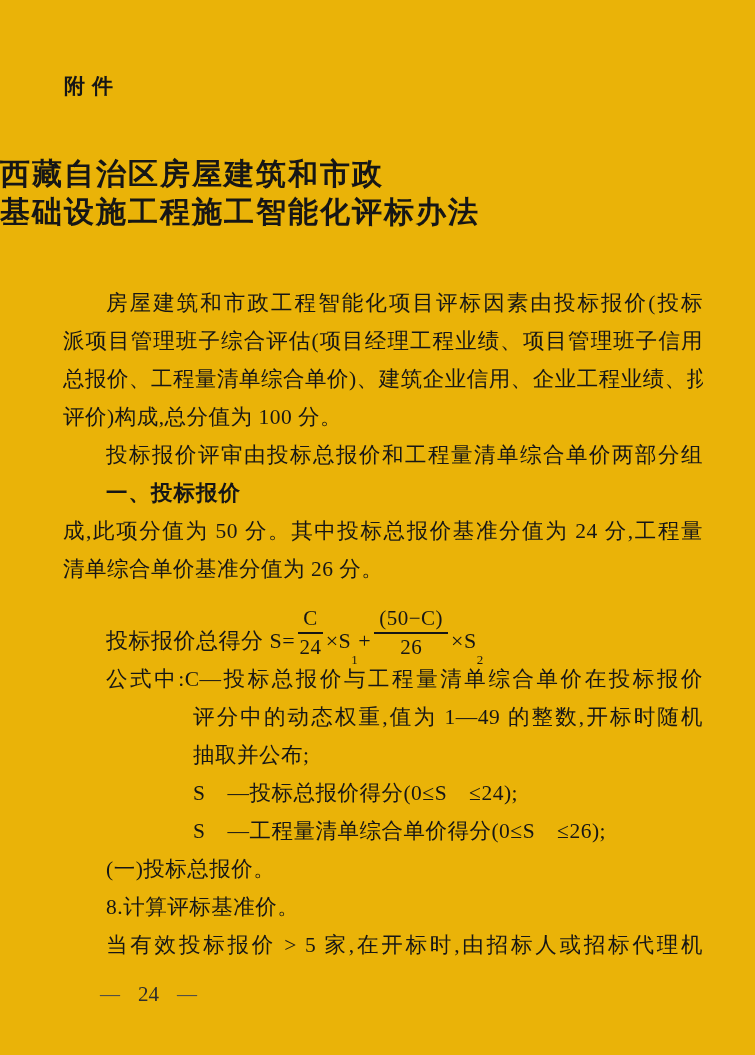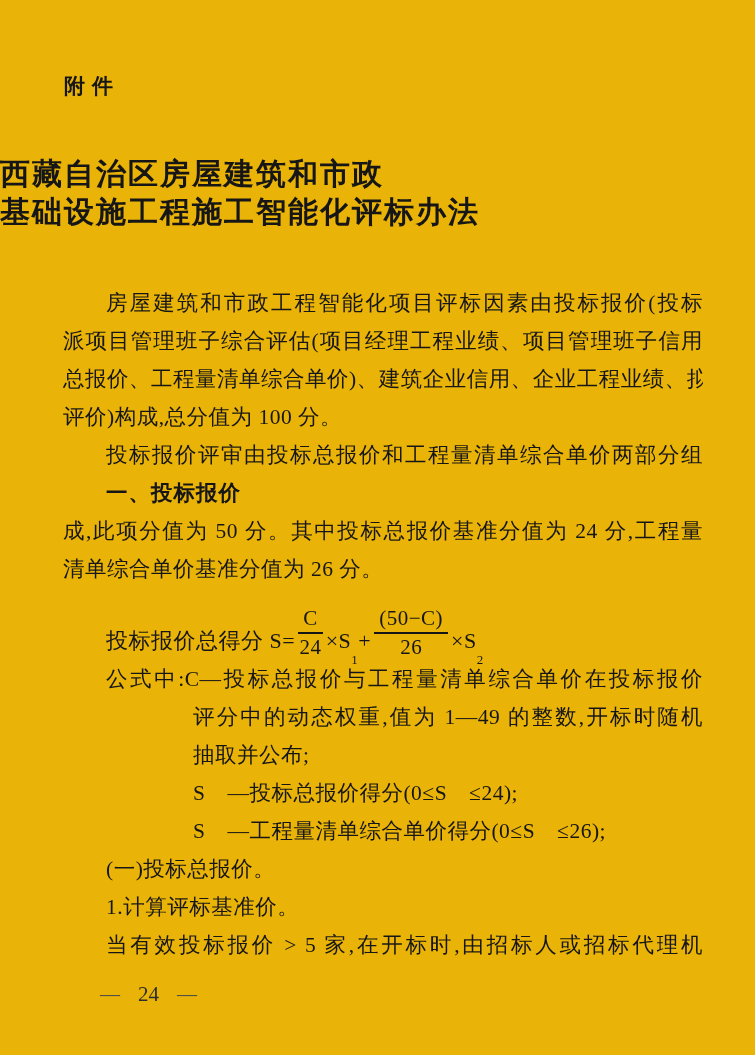--- a/index.html
+++ b/index.html
@@ -130,21 +130,21 @@
       <span class="sup">2</span>
     </div>
 
     <div class="ln indent">公式中:C—投标总报价与工程量清单综合单价在投标报价</div>
     <div class="ln hang">评分中的动态权重,值为 1—49 的整数,开标时随机</div>
     <div class="ln hang left">抽取并公布;</div>
     <div class="ln hang left">S　—投标总报价得分(0≤S　≤24);</div>
     <div class="ln hang left">S　—工程量清单综合单价得分(0≤S　≤26);</div>
 
     <div class="ln left indent">(一)投标总报价。</div>
-    <div class="ln left indent">1.计算评标基准价。</div>
+    <div class="ln left indent">8.计算评标基准价。</div>
     <div class="ln indent">当有效投标报价 &gt; 5 家,在开标时,由招标人或招标代理机</div>
 
   </div>
 
   <div class="footer">
     <span class="dash">—</span>
     <span class="num">24</span>
     <span class="dash">—</span>
   </div>
 

